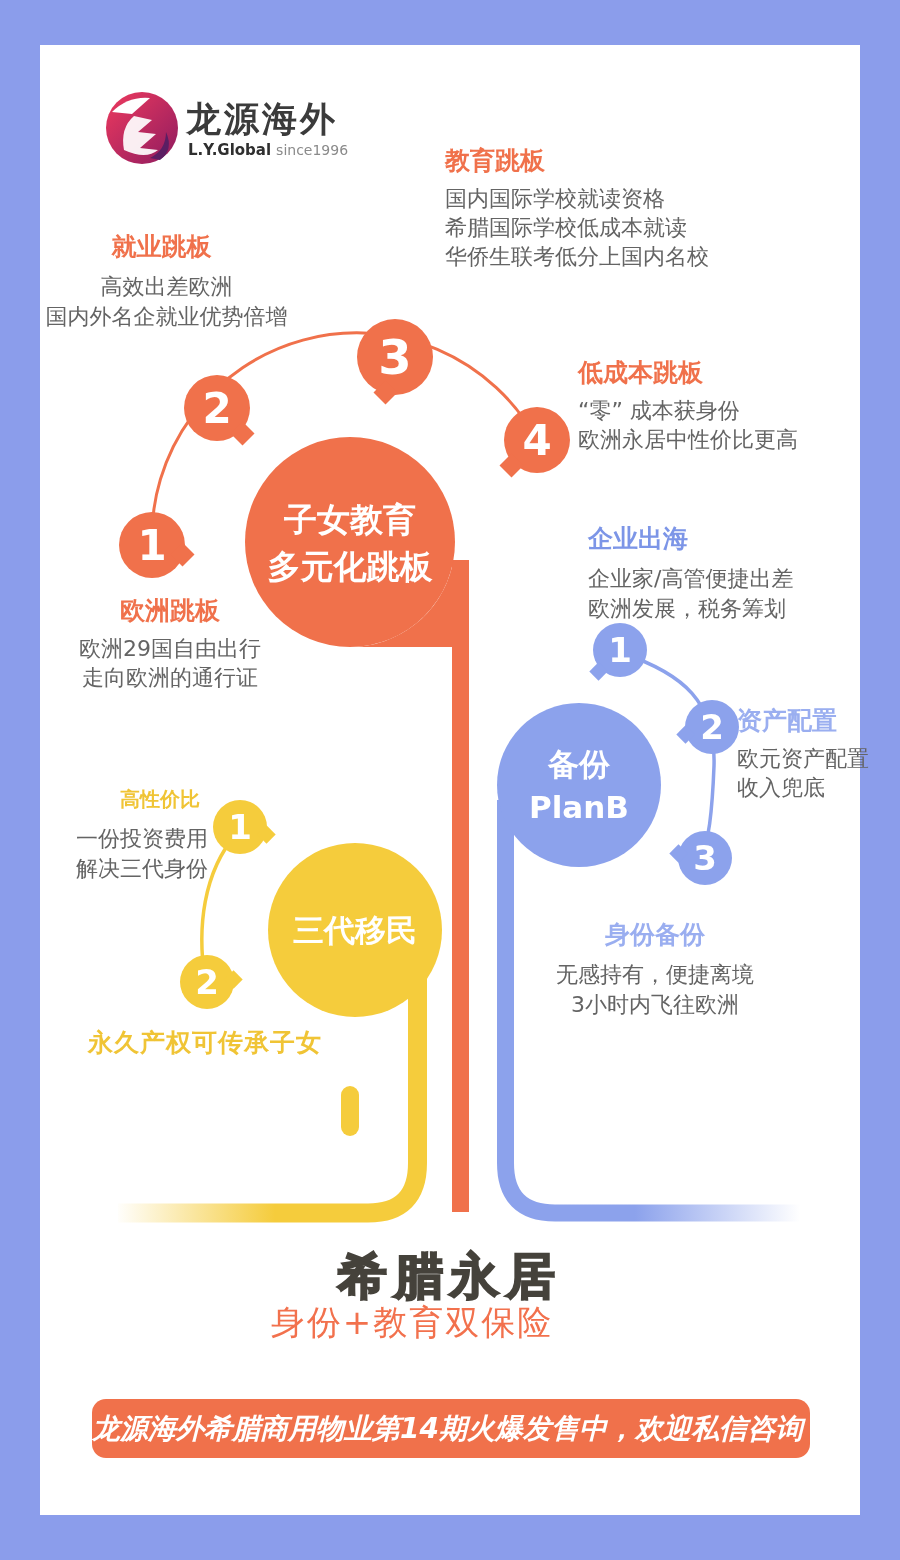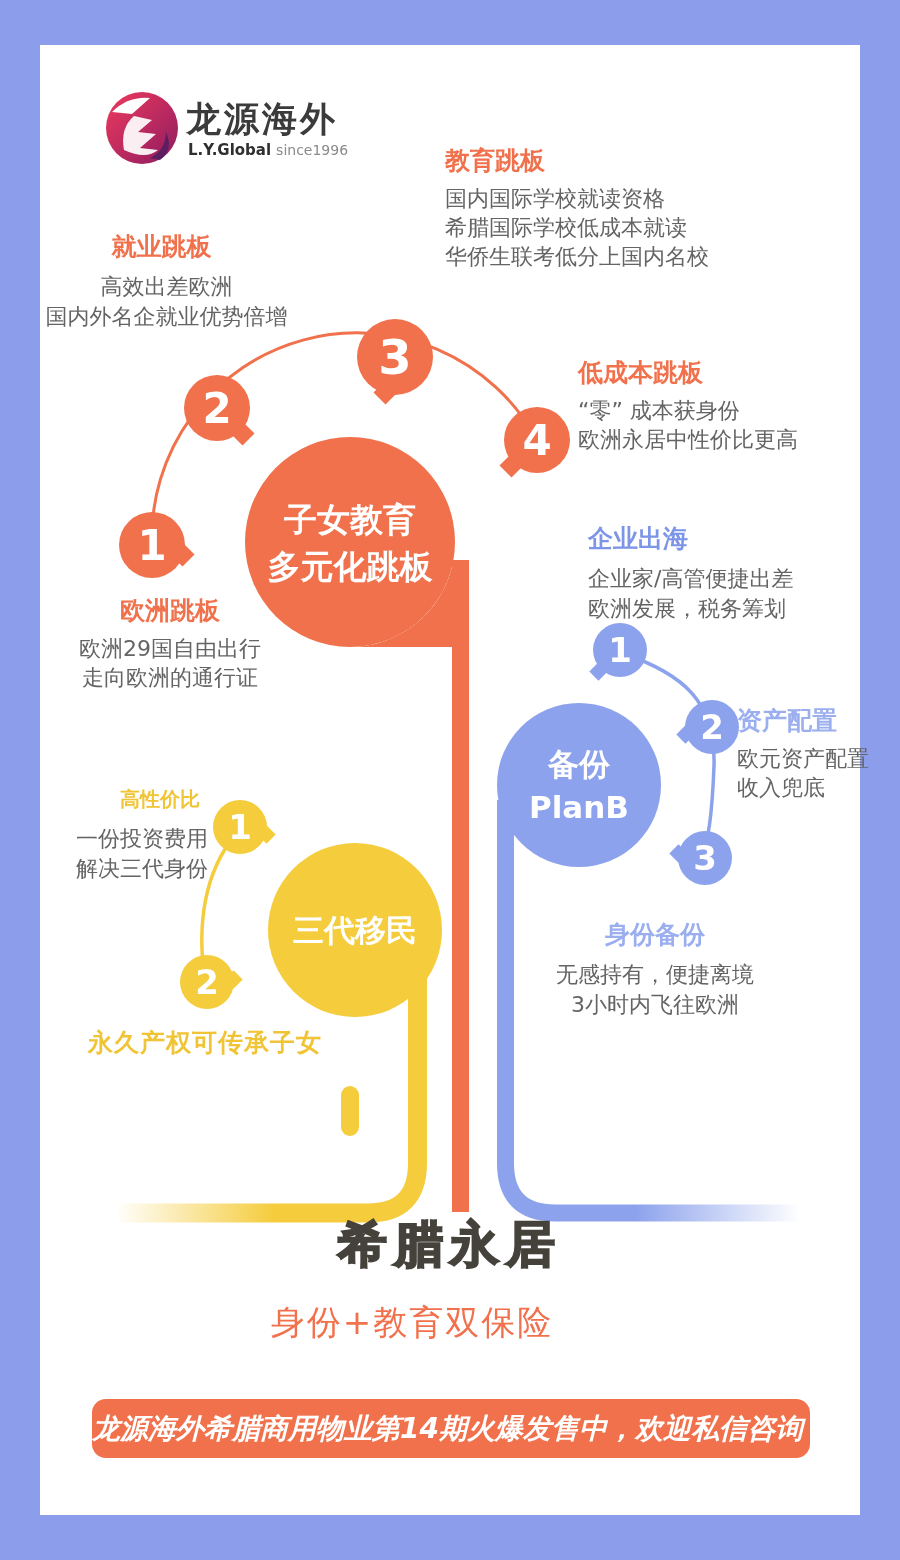--- a/index.html
+++ b/index.html
@@ -176,19 +176,19 @@
   <div class="bub bub-lg o t-b" style="left:357px;top:319px;">3</div>
   <div class="bub bub-md o t-bl" style="left:504px;top:407px;">4</div>
 
   <div class="bub bub-sm b t-bl" style="left:593px;top:623px;">1</div>
   <div class="bub bub-sm b t-l" style="left:685px;top:700px;">2</div>
   <div class="bub bub-sm b t-lm" style="left:678px;top:831px;">3</div>
 
   <div class="bub bub-sm y t-r" style="left:213px;top:800px;">1</div>
   <div class="bub bub-sm y t-rm" style="left:180px;top:955px;">2</div>
 
-  <div class="abs z2 big-title" style="left:0;top:1212px;width:900px;">希腊永居</div>
+  <div class="abs z2 big-title" style="left:0;top:1244px;width:900px;">希腊永居</div>
   <div class="abs z2 sub-title" style="left:0;top:1300px;width:824px;">身份+教育双保险</div>
 
   <div class="banner">
     <span class="banner-text">龙源海外希腊商用物业第14期火爆发售中，欢迎私信咨询</span>
   </div>
 </div>
 
 </body></html>

